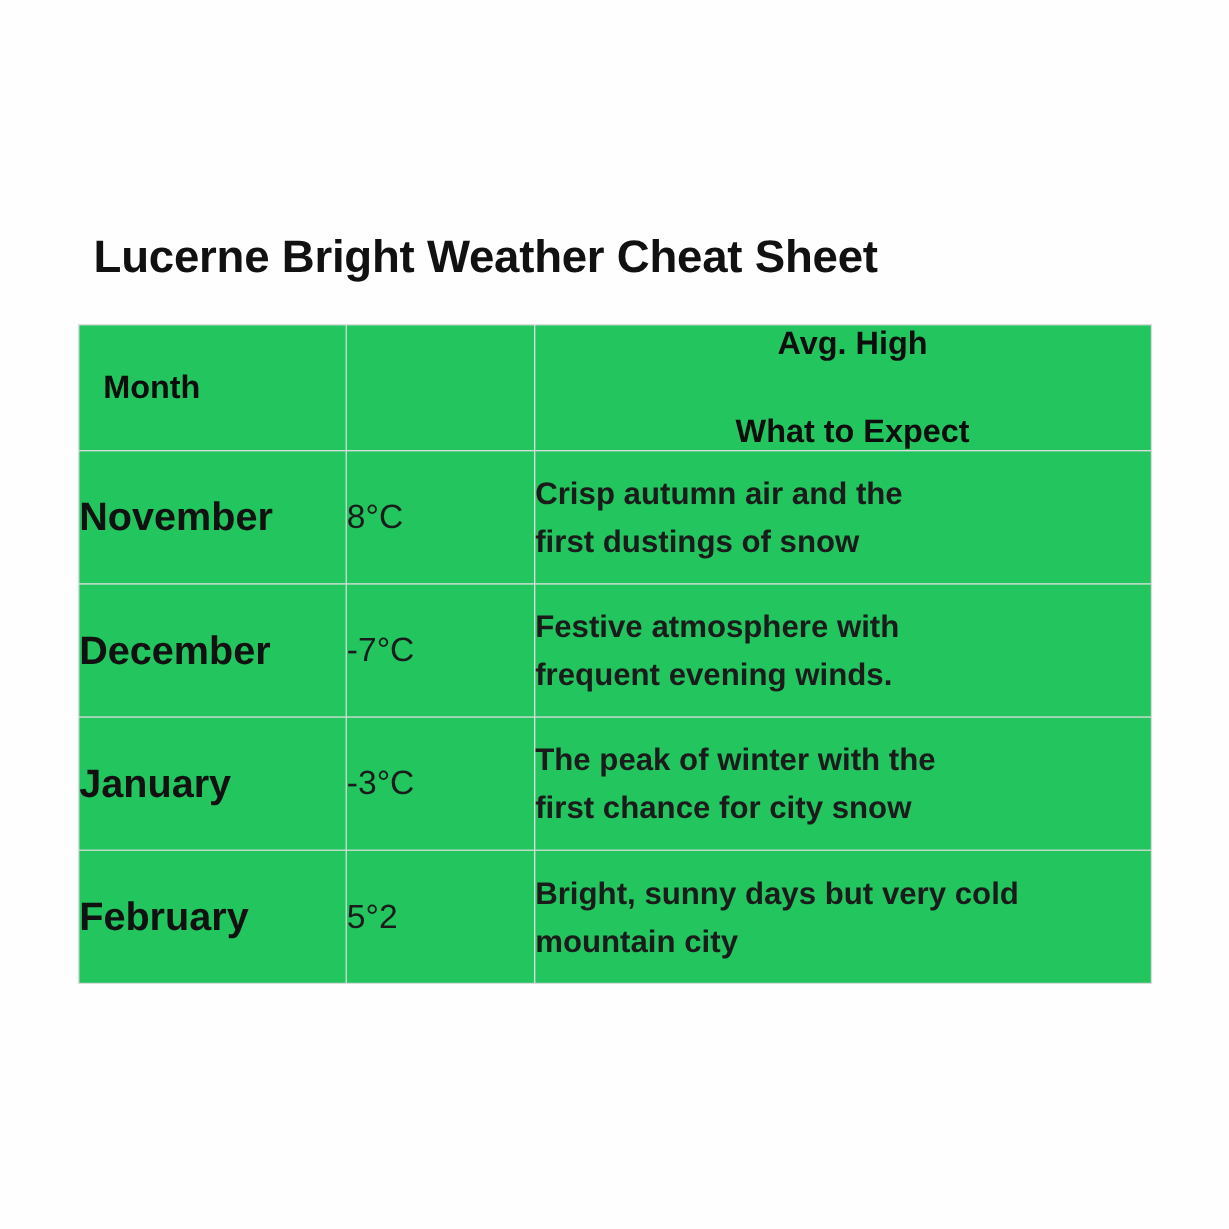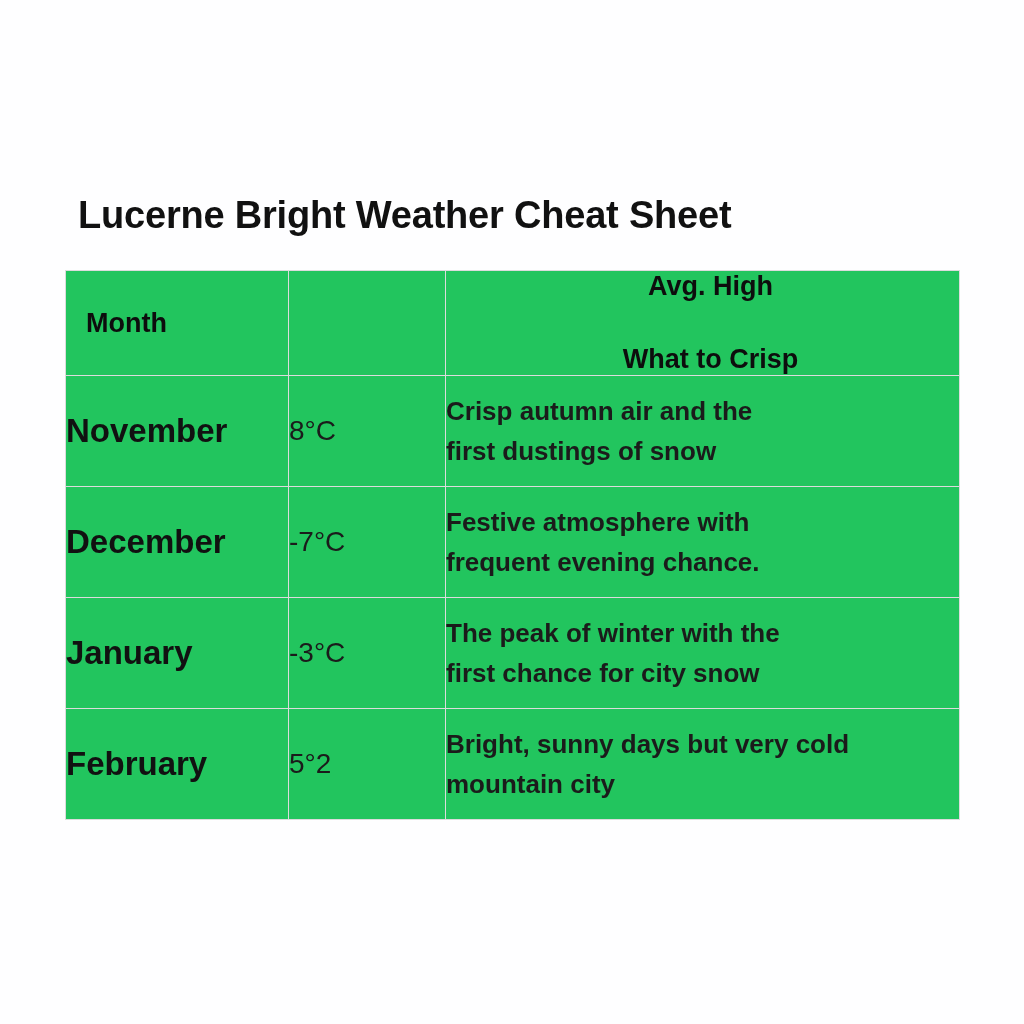--- a/index.html
+++ b/index.html
@@ -124,42 +124,42 @@
       <tr class="head-row">
         <th>
           <div class="th-inner th-month">Month</div>
         </th>
         <th>
           <div class="th-inner th-blank"></div>
         </th>
         <th>
           <div class="th-inner th-expect">
             <span>Avg. High</span>
-            <span>What to Crisp</span>
+            <span>What to Expect</span>
           </div>
         </th>
       </tr>
     </thead>
     <tbody>
 
       <tr class="data-row">
         <td class="cell-month">November</td>
         <td class="cell-temp">8°C</td>
         <td class="cell-expect">
           <span class="expect-line">Crisp autumn air and the</span>
           <span class="expect-line">first dustings of snow</span>
         </td>
       </tr>
 
       <tr class="data-row">
         <td class="cell-month">December</td>
         <td class="cell-temp">-7°C</td>
         <td class="cell-expect">
           <span class="expect-line">Festive atmosphere with</span>
-          <span class="expect-line">frequent evening chance.</span>
+          <span class="expect-line">frequent evening winds.</span>
         </td>
       </tr>
 
       <tr class="data-row">
         <td class="cell-month">January</td>
         <td class="cell-temp">-3°C</td>
         <td class="cell-expect">
           <span class="expect-line">The peak of winter with the</span>
           <span class="expect-line">first chance for city snow</span>
         </td>

